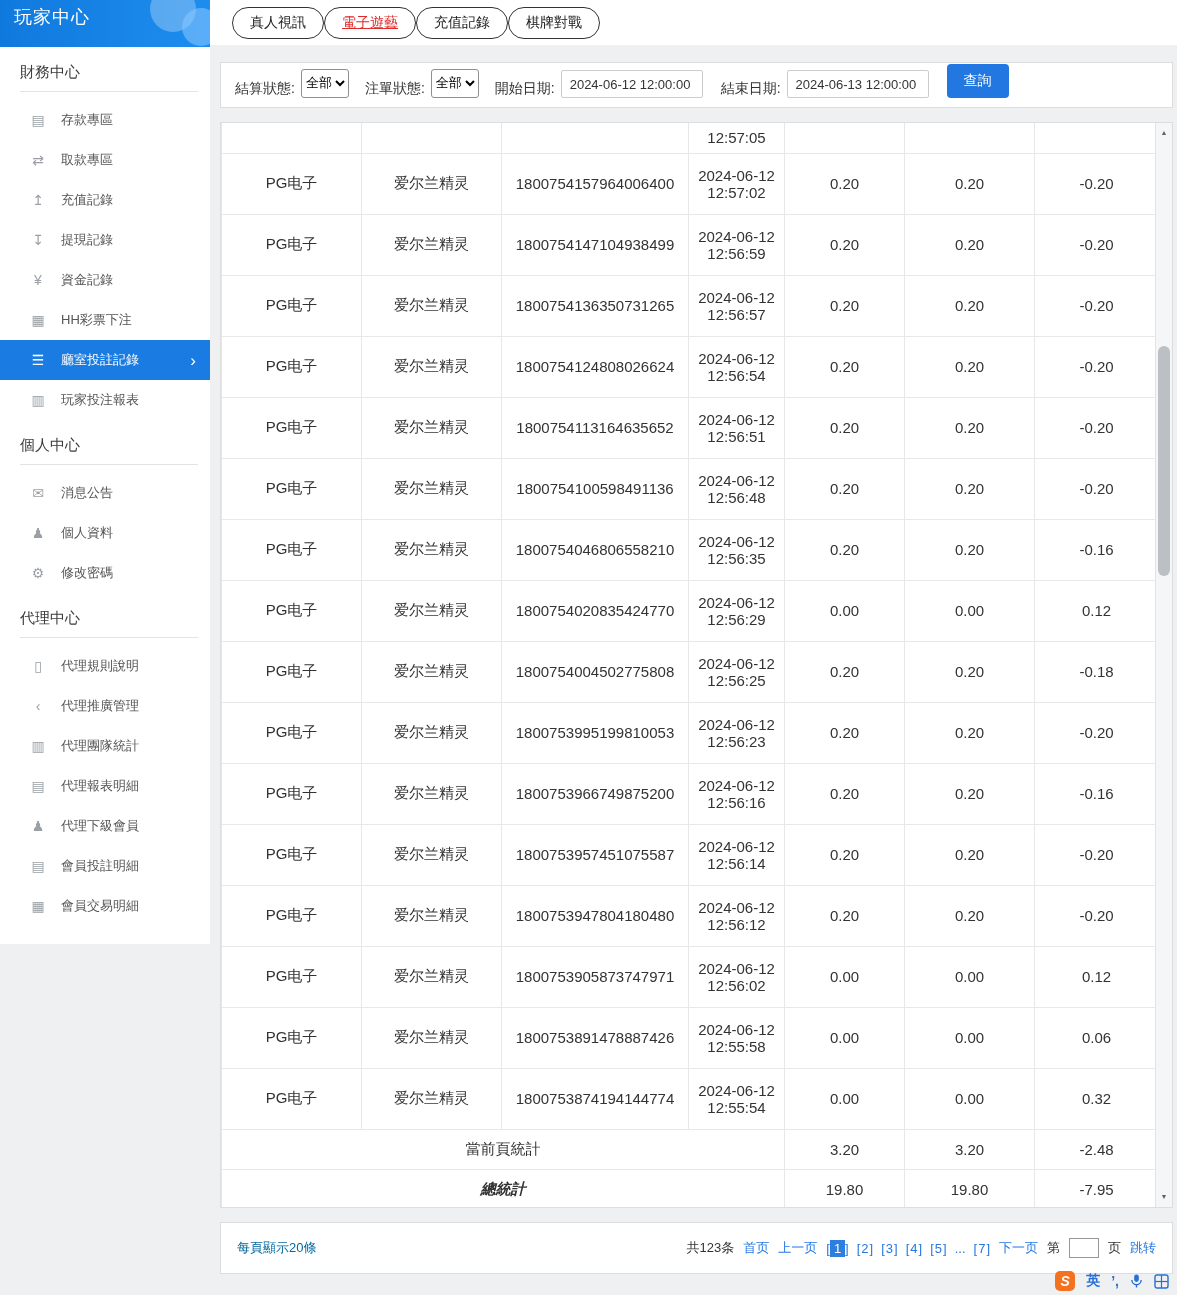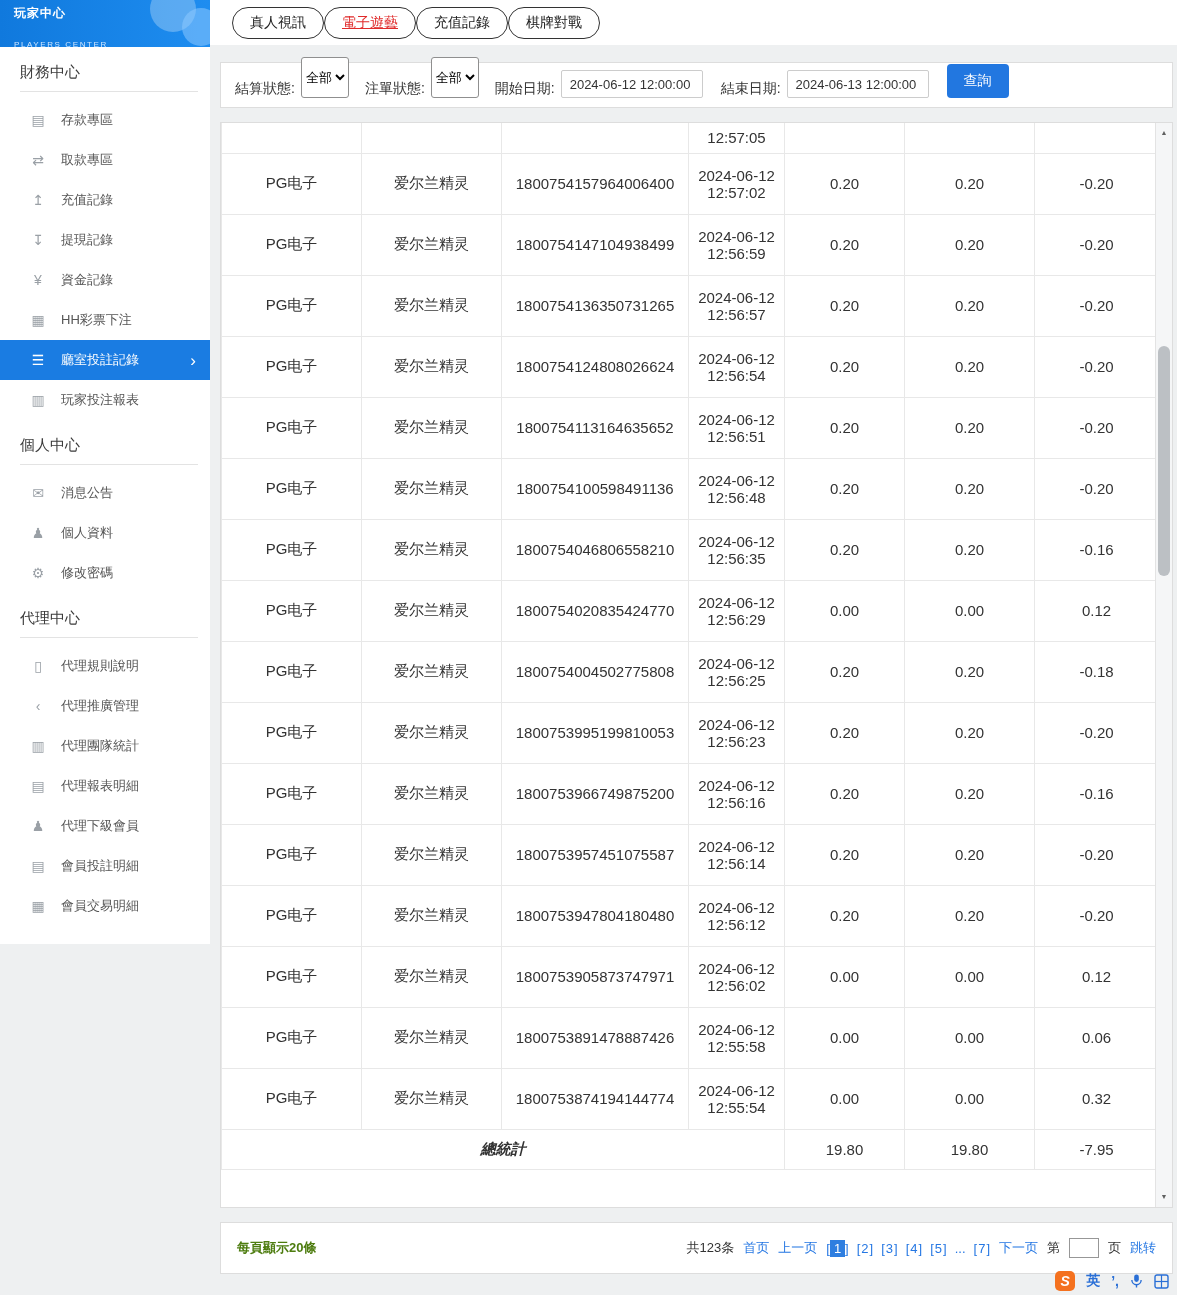--- a/index.html
+++ b/index.html
@@ -5,38 +5,38 @@
   *{box-sizing:border-box;margin:0;padding:0;}
   html,body{width:1177px;height:1295px;}
   body{font-family:"Liberation Sans","DejaVu Sans",sans-serif;background:#eef0f1;color:#333;position:relative;overflow:hidden;}
   .app{display:flex;align-items:flex-start;}
 
   
   .sidebar{width:210px;flex:0 0 210px;background:#fff;min-height:932px;padding-bottom:18px;}
   .sb-head{height:47px;background:linear-gradient(90deg,#1079dd,#1e8df0);position:relative;overflow:hidden;padding:5px 0 0 14px;}
   .sb-head::before{content:"";position:absolute;right:14px;top:-14px;width:46px;height:46px;border-radius:50%;background:rgba(255,255,255,.28);}
   .sb-head::after{content:"";position:absolute;right:-10px;top:8px;width:38px;height:38px;border-radius:50%;background:rgba(140,200,255,.55);}
-  .sb-title{color:#fff;font-size:12px;font-weight:bold;letter-spacing:1px;}
+  .sb-title{color:#fff;font-size:18px;font-weight:normal;letter-spacing:1px;}
   .sb-sub{color:#cfe6ff;font-size:8px;letter-spacing:1.6px;margin-top:18px;}
   .sb-section{margin:16px 12px 8px 20px;padding-bottom:9px;font-size:15px;color:#3a3a3a;border-bottom:1px solid #e3e3e3;}
   .sb-item{display:flex;align-items:center;height:40px;padding-left:30px;gap:15px;font-size:13px;color:#555;cursor:pointer;position:relative;}
   .sb-icon{width:16px;color:#9aa0a6;font-size:14px;text-align:center;flex:0 0 16px;}
   .sb-item.active{background:#1a7ce2;color:#fff;}
   .sb-item.active .sb-icon{color:#fff;}
   .sb-chev{position:absolute;right:14px;font-size:17px;color:#fff;line-height:1;}
 
   
   .main{flex:1;min-width:0;}
   .tabbar{background:#fff;height:45px;display:flex;align-items:center;padding-left:22px;}
   .tab{border:1.5px solid #333;border-radius:18px;padding:6px 17px;font-size:14px;color:#222;background:#fff;cursor:pointer;font-family:inherit;}
   .tab.active{color:#e02b2b;text-decoration:underline;}
 
   .filterbar{margin:17px 4px 0 10px;background:#fff;border:1px solid #ddd;padding:9px 14px;display:flex;align-items:flex-end;gap:6px;font-size:14px;height:46px;}
   .filterbar label{color:#333;white-space:nowrap;}
-  .filterbar select{height:41px;border:1px solid #8f8f8f;border-radius:3px;background:#fff;font-size:13px;margin-right:10px;font-family:Liberation Serif, serif;}
+  .filterbar select{height:29px;border:1px solid #8f8f8f;border-radius:3px;background:#fff;font-size:13px;margin-right:10px;font-family:Liberation Mono, monospace;}
   .filterbar input.date{width:142px;height:28px;border:1px solid #ccc;border-radius:2px;font-size:13px;padding:0 8px;color:#333;margin-right:12px;font-family:inherit;}
   .btn-search{background:#2277e0;color:#fff;border:none;border-radius:4px;padding:8px 17px;font-size:14px;cursor:pointer;font-family:inherit;}
 
   
   .table-panel{margin:14px 4px 8px 10px;background:#fff;border:1px solid #ddd;position:relative;padding-right:17px;height:1086px;overflow:hidden;}
   table{width:100%;border-collapse:collapse;table-layout:fixed;font-size:15px;color:#333;}
   td{border:1px solid #e8e8e8;text-align:center;padding:2px 4px;word-break:break-all;vertical-align:middle;}
   tr.data-row{height:61px;}
   tr.partial-row{height:30px;}
   tr.partial-row td{border-top:none;}
@@ -45,21 +45,21 @@
   tr.grand td.total-label{font-weight:bold;font-style:italic;}
 
   .vscrollbar{position:absolute;top:0;right:0;bottom:0;width:17px;background:#f5f6f7;border-left:1px solid #e3e3e3;}
   .vs-arrow{position:absolute;left:0;width:16px;height:16px;color:#606060;font-size:7px;line-height:16px;text-align:center;cursor:pointer;}
   .vs-up{top:2px;}
   .vs-down{bottom:2px;}
   .vs-thumb{position:absolute;left:2px;width:12px;top:223px;height:230px;background:#bcc0c4;border-radius:6px;cursor:pointer;}
 
   
   .pagebar{margin:14px 4px 0 10px;background:#fff;border:1px solid #ddd;height:52px;display:flex;align-items:center;justify-content:space-between;padding:0 16px;font-size:13px;}
-  .pg-left{color:#4d7c0f;font-weight:bold;}
+  .pg-left{color:#0369a1;}
   .pg-right{display:flex;align-items:center;gap:9px;}
   .pg-total{color:#333;}
   .pg-link{color:#2577e3;cursor:pointer;white-space:nowrap;}
   .pg-dark{color:#333;}
   .pg-pages{display:inline-flex;gap:8px;align-items:center;}
   .pg-page{color:#2577e3;cursor:pointer;}
   .pg-page .n{padding:0 1px;}
   .pg-page.current .n{background:#2e7ee0;color:#fff;padding:1px 4px;}
   .pg-ellipsis{color:#2577e3;}
   .pg-input{width:30px;height:20px;border:1px solid #979797;font-family:inherit;}
@@ -390,20 +390,26 @@
               <td>PG电子</td>
               <td>爱尔兰精灵</td>
               <td>1800753874194144774</td>
               <td>
                 <div>2024-06-12</div>
                 <div>12:55:54</div>
               </td>
               <td>0.00</td>
               <td>0.00</td>
               <td>0.32</td>
+            </tr>
+            <tr class="total-row">
+              <td colspan="4" class="total-label">當前頁統計</td>
+              <td>3.20</td>
+              <td>3.20</td>
+              <td>-2.48</td>
             </tr>
             <tr class="total-row grand">
               <td colspan="4" class="total-label">總統計</td>
               <td>19.80</td>
               <td>19.80</td>
               <td>-7.95</td>
             </tr>
           </tbody>
       </table>
       <div class="vscrollbar">

